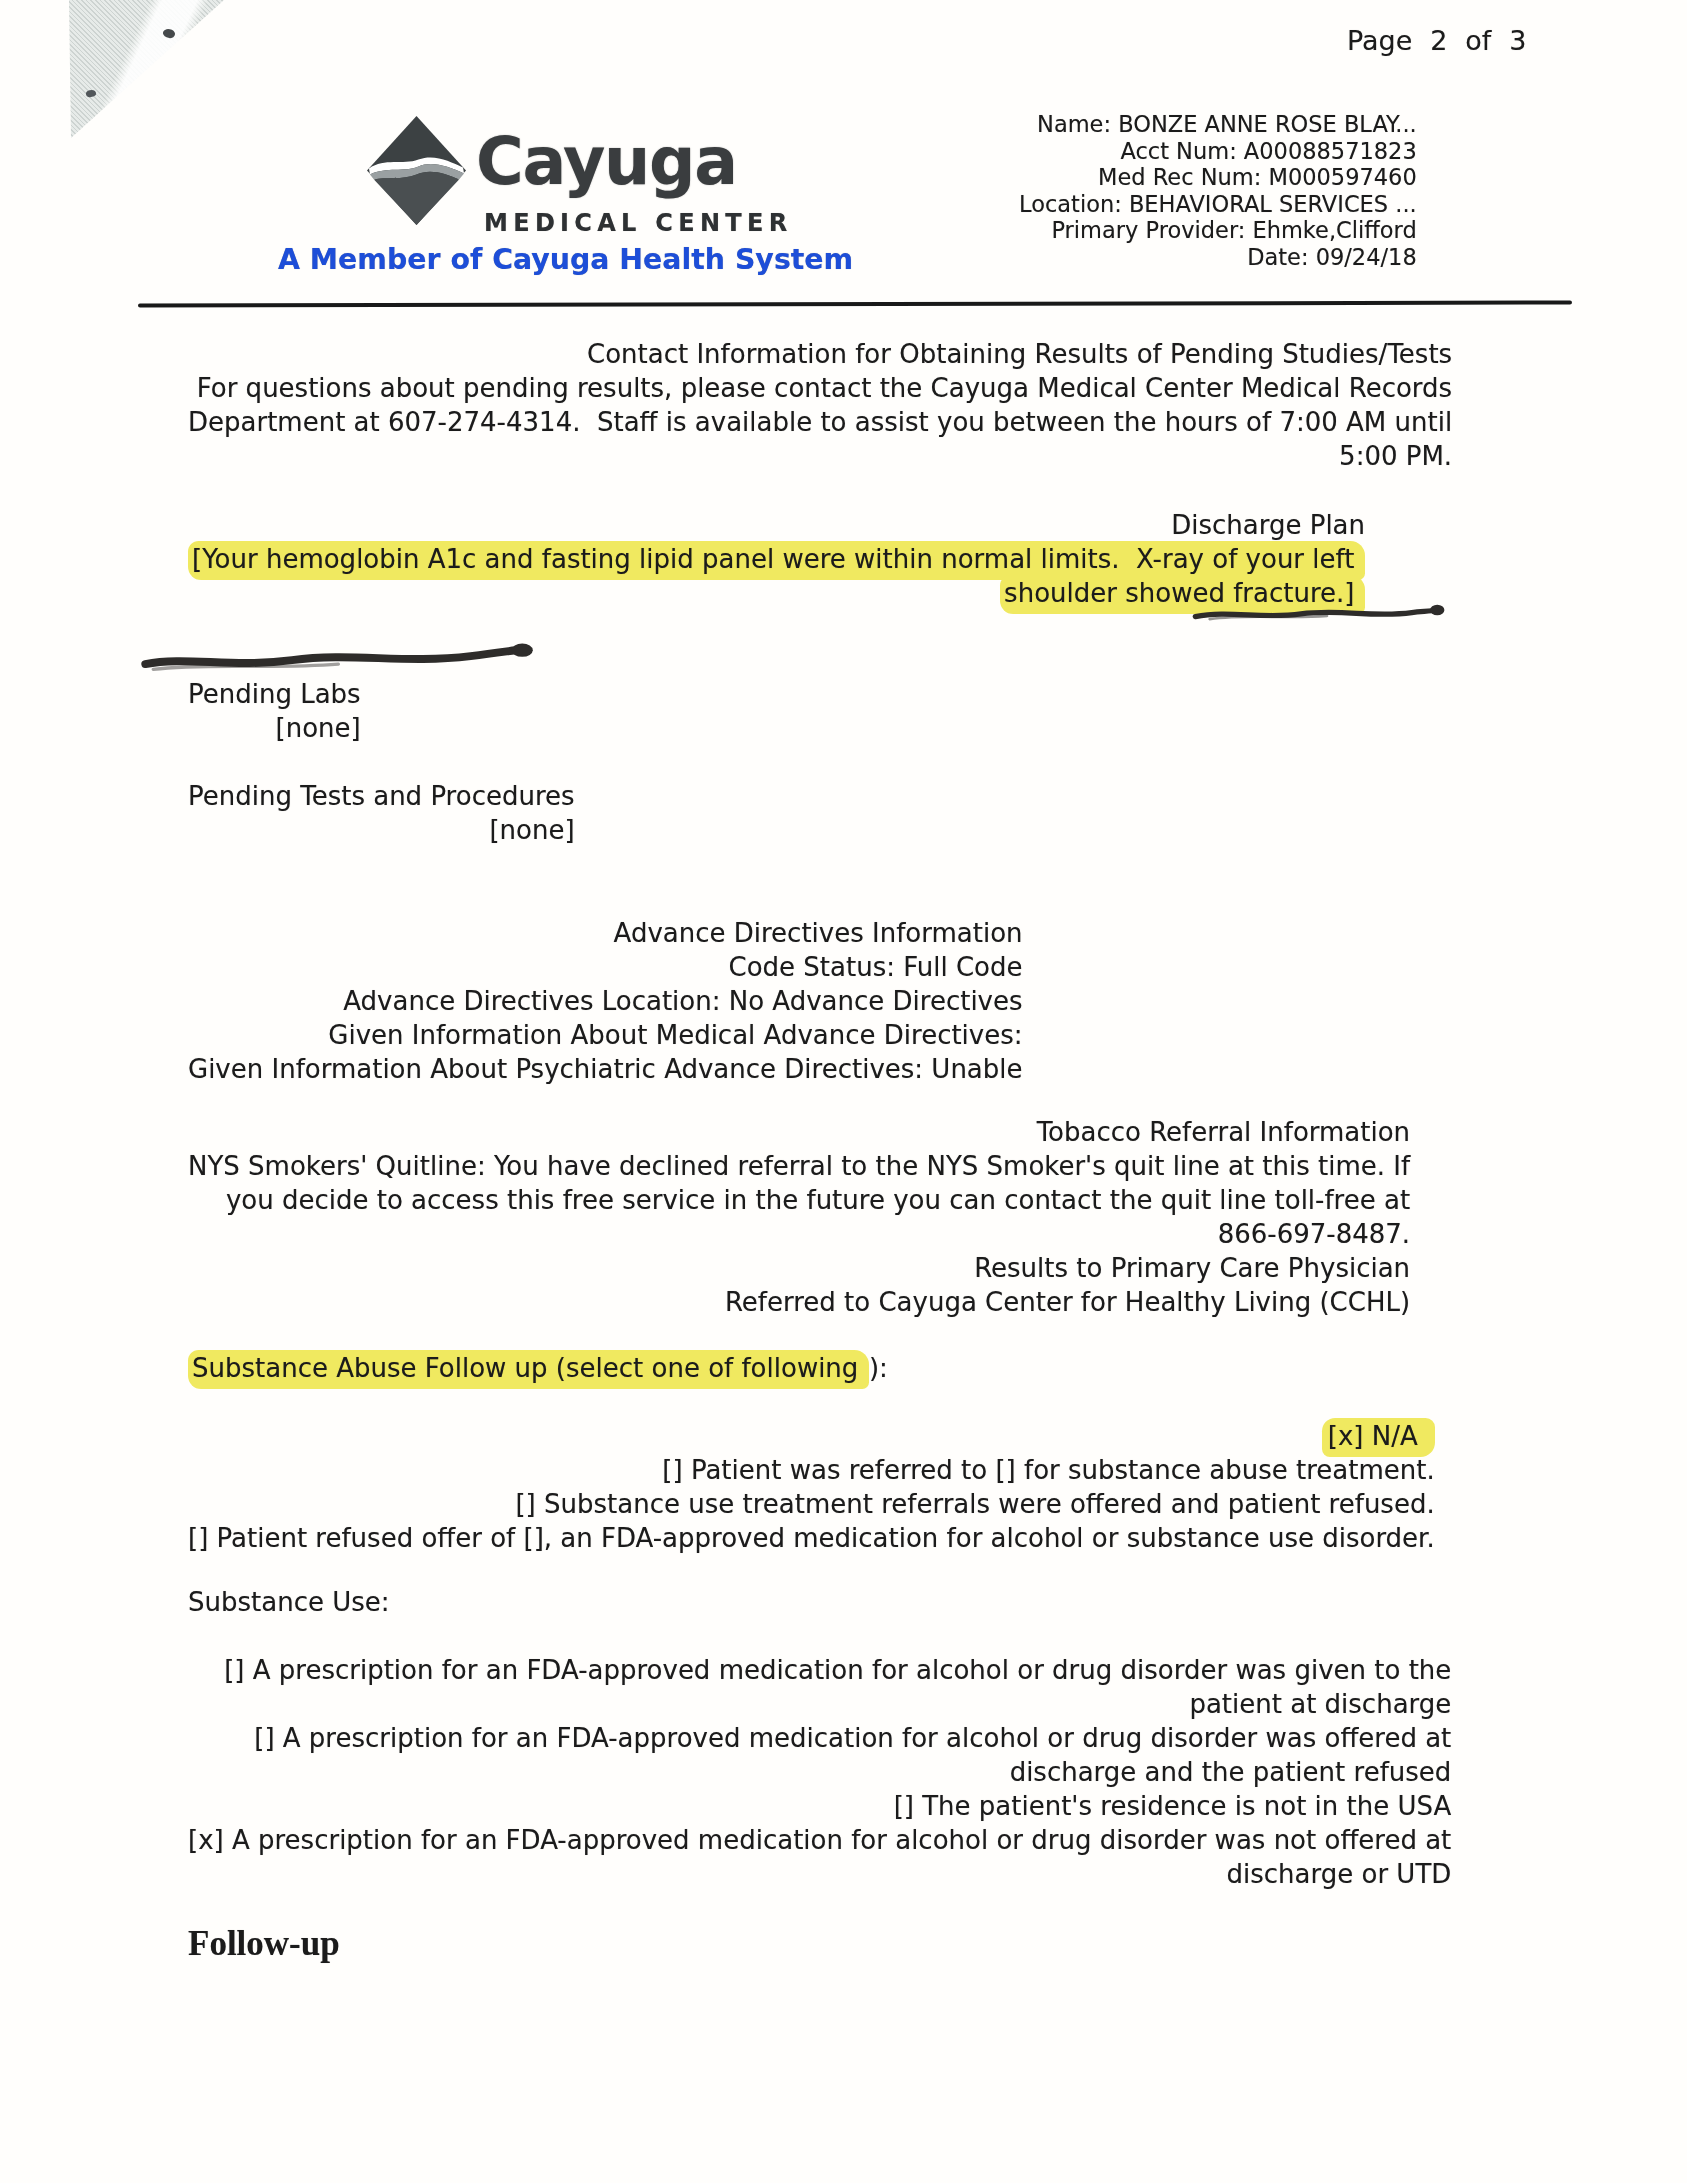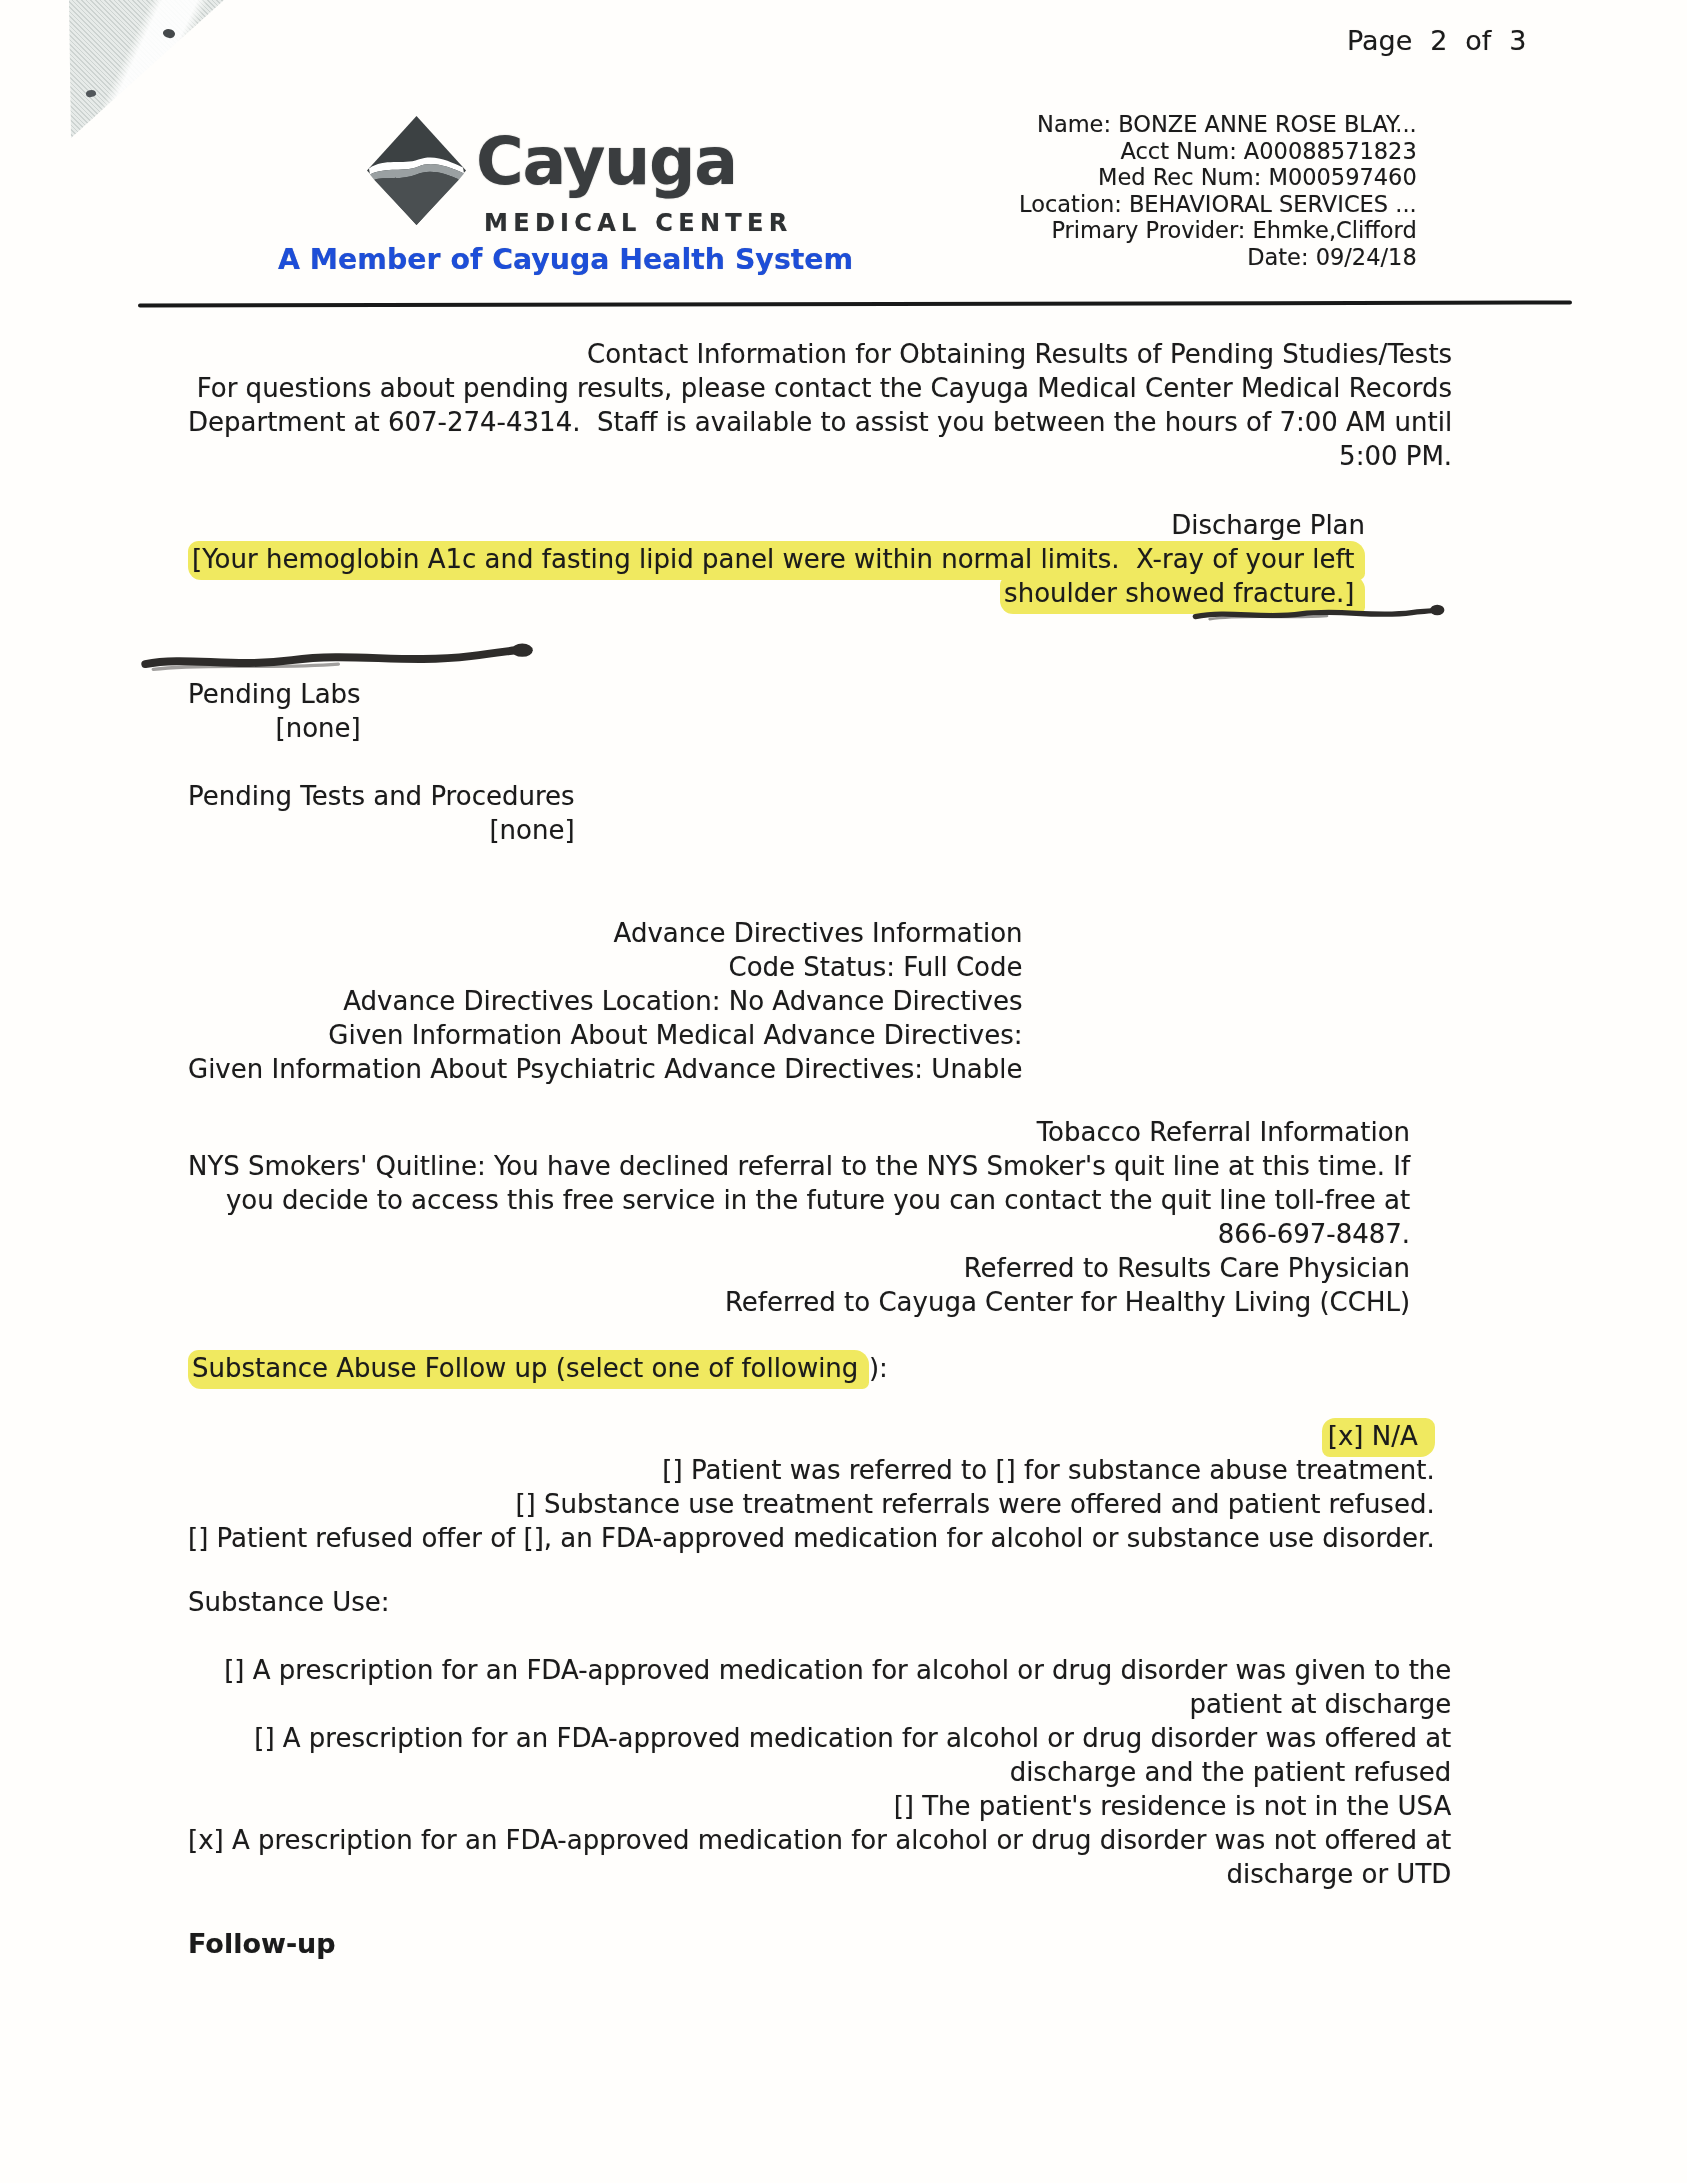--- a/index.html
+++ b/index.html
@@ -39,21 +39,21 @@
     background:
       linear-gradient(115deg,rgba(255,255,255,0) 52%,rgba(255,255,255,.92) 56%,rgba(255,255,255,.92) 68%,rgba(255,255,255,0) 72%),
       repeating-linear-gradient(45deg,#c5ccc9 0 1.3px,#e3e8e5 1.3px 3.3px);
     opacity:.85;}
   .speck-a{position:absolute;left:163px;top:29px;width:12px;height:8.6px;
     background:#45494b;border-radius:60% 40% 55% 45%;transform:rotate(24deg);}
   .speck-b{position:absolute;left:86px;top:90px;width:10px;height:7.3px;
     background:#51565a;border-radius:50% 60% 40% 55%;transform:rotate(-18deg);}
   .pen{position:absolute;}
   .pen path{fill:none;stroke:#2e2c2a;stroke-linecap:round;}
-  .followup-h{font-weight:700;font-size:27px;}
+  .followup-h{font-weight:700;font-size:35px;font-family:Liberation Serif, serif;}
 </style>
 </head>
 <body>
 
 <div class="page">
 
   <div class="corner"></div>
   <div class="speck-a"></div>
   <div class="speck-b"></div>
 
@@ -123,21 +123,21 @@
     <span class="line">Advance Directives Location: No Advance Directives</span>
     <span class="line">Given Information About Medical Advance Directives:</span>
     <span class="line">Given Information About Psychiatric Advance Directives: Unable</span>
   </div>
 
   <div class="tblock" style="top:1115px">
     <span class="line">Tobacco Referral Information</span>
     <span class="line">NYS Smokers' Quitline: You have declined referral to the NYS Smoker's quit line at this time. If</span>
     <span class="line">you decide to access this free service in the future you can contact the quit line toll-free at</span>
     <span class="line">866-697-8487.</span>
-    <span class="line">Referred to Results Care Physician</span>
+    <span class="line">Results to Primary Care Physician</span>
     <span class="line">Referred to Cayuga Center for Healthy Living (CCHL)</span>
   </div>
 
   <div class="tblock" style="top:1351px">
     <span class="line"><span class="hl">Substance Abuse Follow up (select one of following</span><span>):</span></span>
   </div>
 
   <div class="tblock" style="top:1419px">
     <span class="line"><span class="hl2">[x] N/A</span></span>
     <span class="line">[] Patient was referred to [] for substance abuse treatment.</span>

